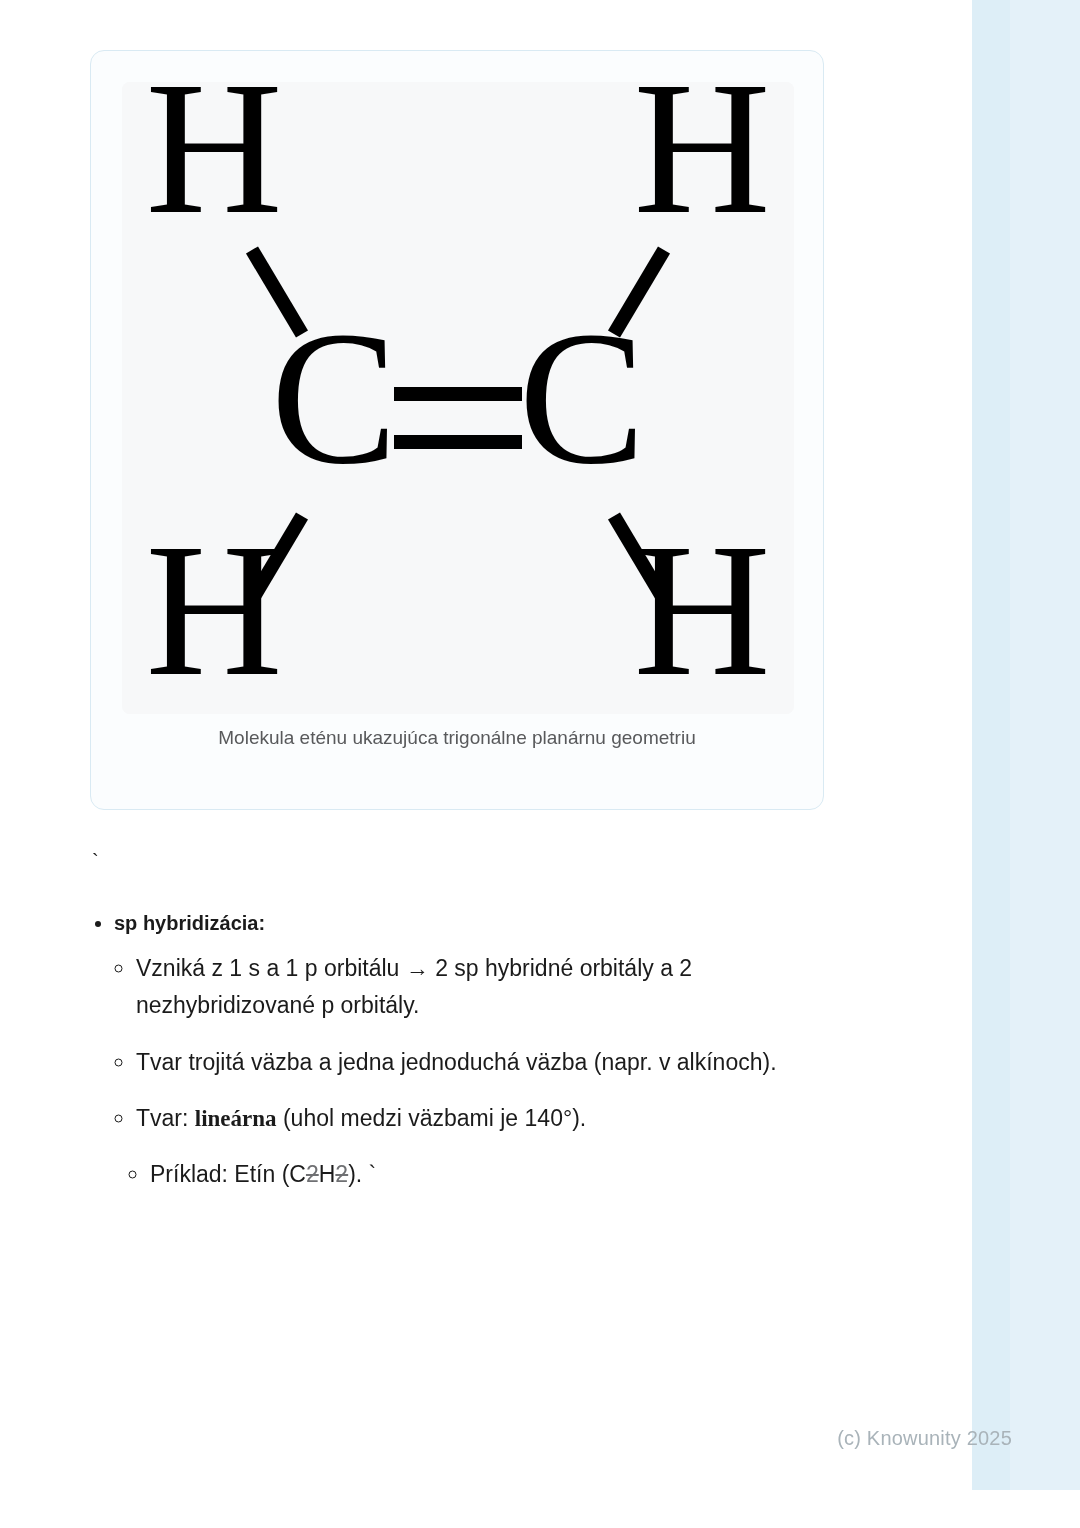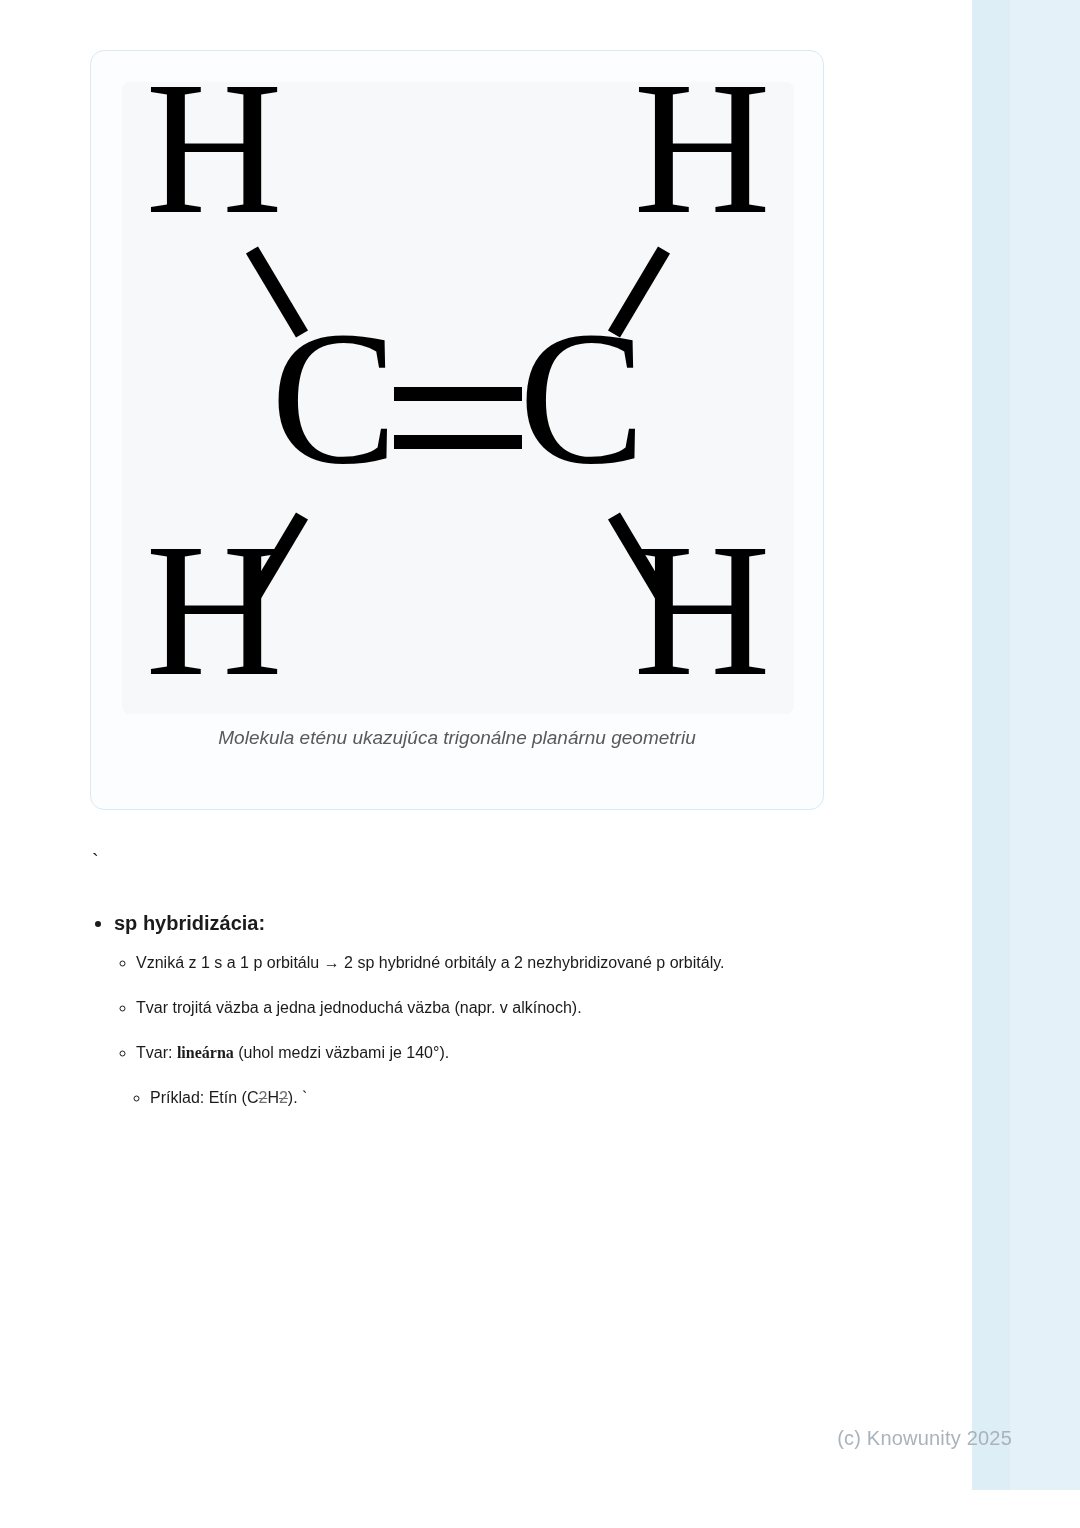--- a/index.html
+++ b/index.html
@@ -56,21 +56,20 @@
     border-radius: 8px;
     overflow: hidden;
   }
   .figure-image svg { display: block; }
   .figure-caption {
     position: absolute;
     left: 0;
     right: 0;
     top: 676px;
     text-align: center;
-    font-style: italic;
     font-size: 19px;
     color: #58595b;
   }
 
   
   .stray-tick {
     position: absolute;
     left: 92px;
     top: 850px;
     font-size: 20px;
@@ -94,21 +93,21 @@
     font-weight: bold;
     line-height: 1.5;
   }
   ul.level2 {
     margin: 12px 0 0 0;
     padding: 0 0 0 22px;
     list-style: circle;
     font-weight: normal;
   }
   ul.level2 > li {
-    font-size: 16px;
+    font-size: 23px;
     font-weight: normal;
     line-height: 1.62;
     margin-bottom: 19px;
     color: #1b1b1b;
   }
   ul.level2 > li:last-child { margin-bottom: 0; margin-left: 14px; }
   .b { font-weight: bold; font-family: Liberation Serif, serif; }
   .strike { text-decoration: line-through; color: #6f7073; }
 
   

